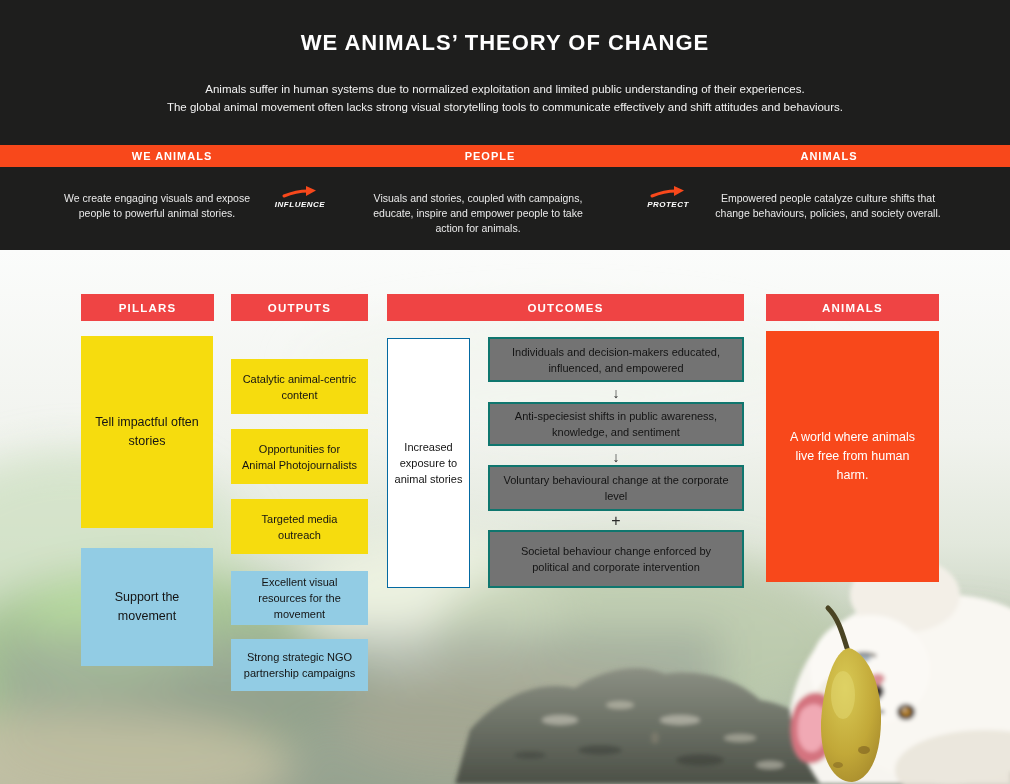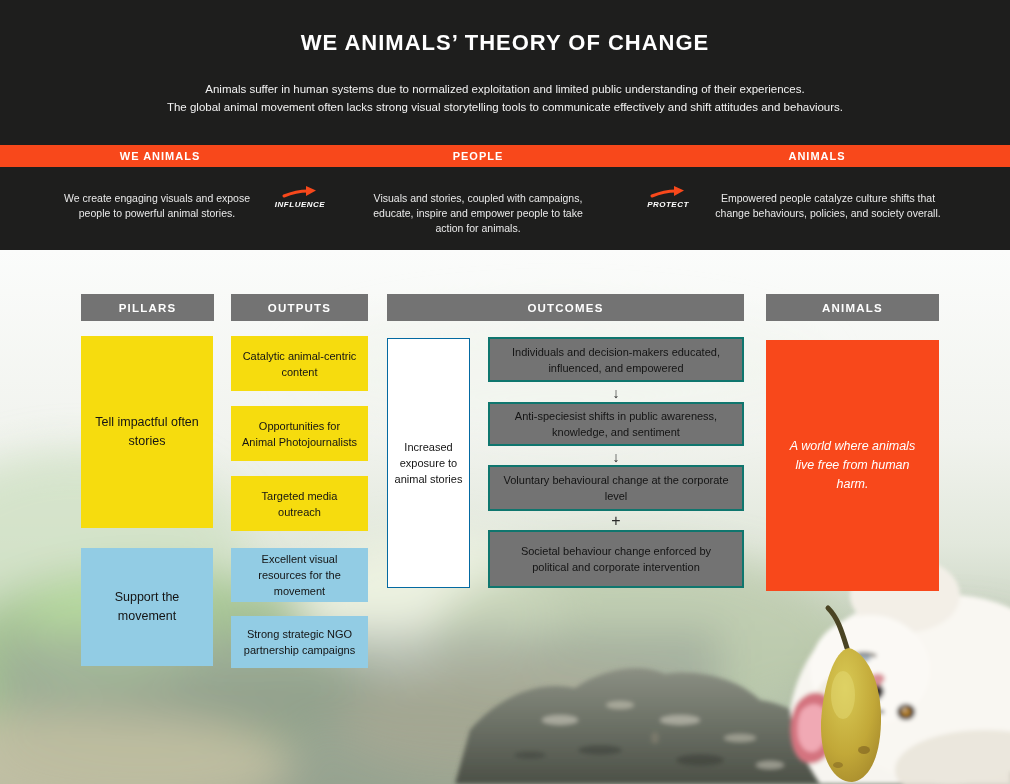--- a/index.html
+++ b/index.html
@@ -16,68 +16,68 @@
   }
   .subtitle{
     position:absolute;left:0;top:80px;width:100%;text-align:center;
     color:#f2f2f2;font-size:11.5px;line-height:18px;font-weight:400;
   }
   .flow-bar{
     position:absolute;left:0;top:145px;width:1010px;height:22px;background:#f8481b;
   }
   .flow-bar .bar-label{
     position:absolute;top:0;height:22px;line-height:22px;transform:translateX(-50%);
-    color:#fff;font-size:11px;font-weight:bold;letter-spacing:1px;white-space:nowrap;
+    color:#fff;font-size:11px;font-weight:bold;letter-spacing:1px;white-space:nowrap;margin-left:12px;
   }
   .flow-text{
     position:absolute;color:#e9e9e9;font-size:10.5px;line-height:15px;text-align:center;
   }
   .flow-arrow{position:absolute;text-align:center;width:70px;transform:translateX(-50%);}
   .flow-arrow svg{display:block;margin:0 auto;}
   .flow-arrow .arrow-word{
     display:block;color:#fff;font-size:8px;font-weight:bold;font-style:italic;
     letter-spacing:.5px;margin-top:1px;
   }
   
   .photo-bg{position:absolute;left:0;top:250px;width:1010px;height:534px;}
   
   .col-header{
-    position:absolute;height:27px;background:#737373;color:#fff;
+    position:absolute;height:27px;background:#ef4444;color:#fff;
     font-size:11.5px;font-weight:bold;letter-spacing:1.2px;
     display:flex;align-items:center;justify-content:center;
   }
   .pill-box{
     position:absolute;display:flex;align-items:center;justify-content:center;
     text-align:center;color:#141414;font-size:12.5px;line-height:19px;padding:6px 12px;
   }
   .out-box{
     position:absolute;display:flex;align-items:center;justify-content:center;
-    text-align:center;color:#141414;font-size:11px;line-height:16px;padding:4px 10px;
+    text-align:center;color:#141414;font-size:11px;line-height:16px;padding:4px 10px;margin-top:23px;
   }
   .yellow{background:#f6dc0e;}
   .blue{background:#92cce4;}
   .exposure-box{
     position:absolute;left:387px;top:338px;width:83px;height:250px;
     background:#fff;border:1px solid #0369a1;
     display:flex;align-items:center;justify-content:center;text-align:center;
     color:#141414;font-size:11px;line-height:16px;padding:4px 6px;
   }
   .chain-box{
     position:absolute;left:488px;width:256px;background:#737373;border:2px solid #0f766e;
     display:flex;align-items:center;justify-content:center;text-align:center;
     color:#141414;font-size:11px;line-height:16px;padding:4px 12px;
   }
   .chain-connector{
     position:absolute;left:488px;width:256px;text-align:center;color:#2a2a2a;
     font-size:14px;line-height:16px;
   }
   .impact-box{
-    position:absolute;left:766px;top:340px;width:173px;height:251px;background:#f8481b;
+    position:absolute;left:766px;top:331px;width:173px;height:251px;background:#f8481b;
     display:flex;align-items:center;justify-content:center;text-align:center;
-    color:#fff;font-size:12.5px;line-height:19px;padding:8px 16px;font-style:italic;
+    color:#fff;font-size:12.5px;line-height:19px;padding:8px 16px;
   }
 </style>
 </head>
 <body>
 
 <div class="page">
 
   <div class="photo-bg">
     <svg width="1010" height="534" viewBox="0 0 1010 534">
       <defs>

